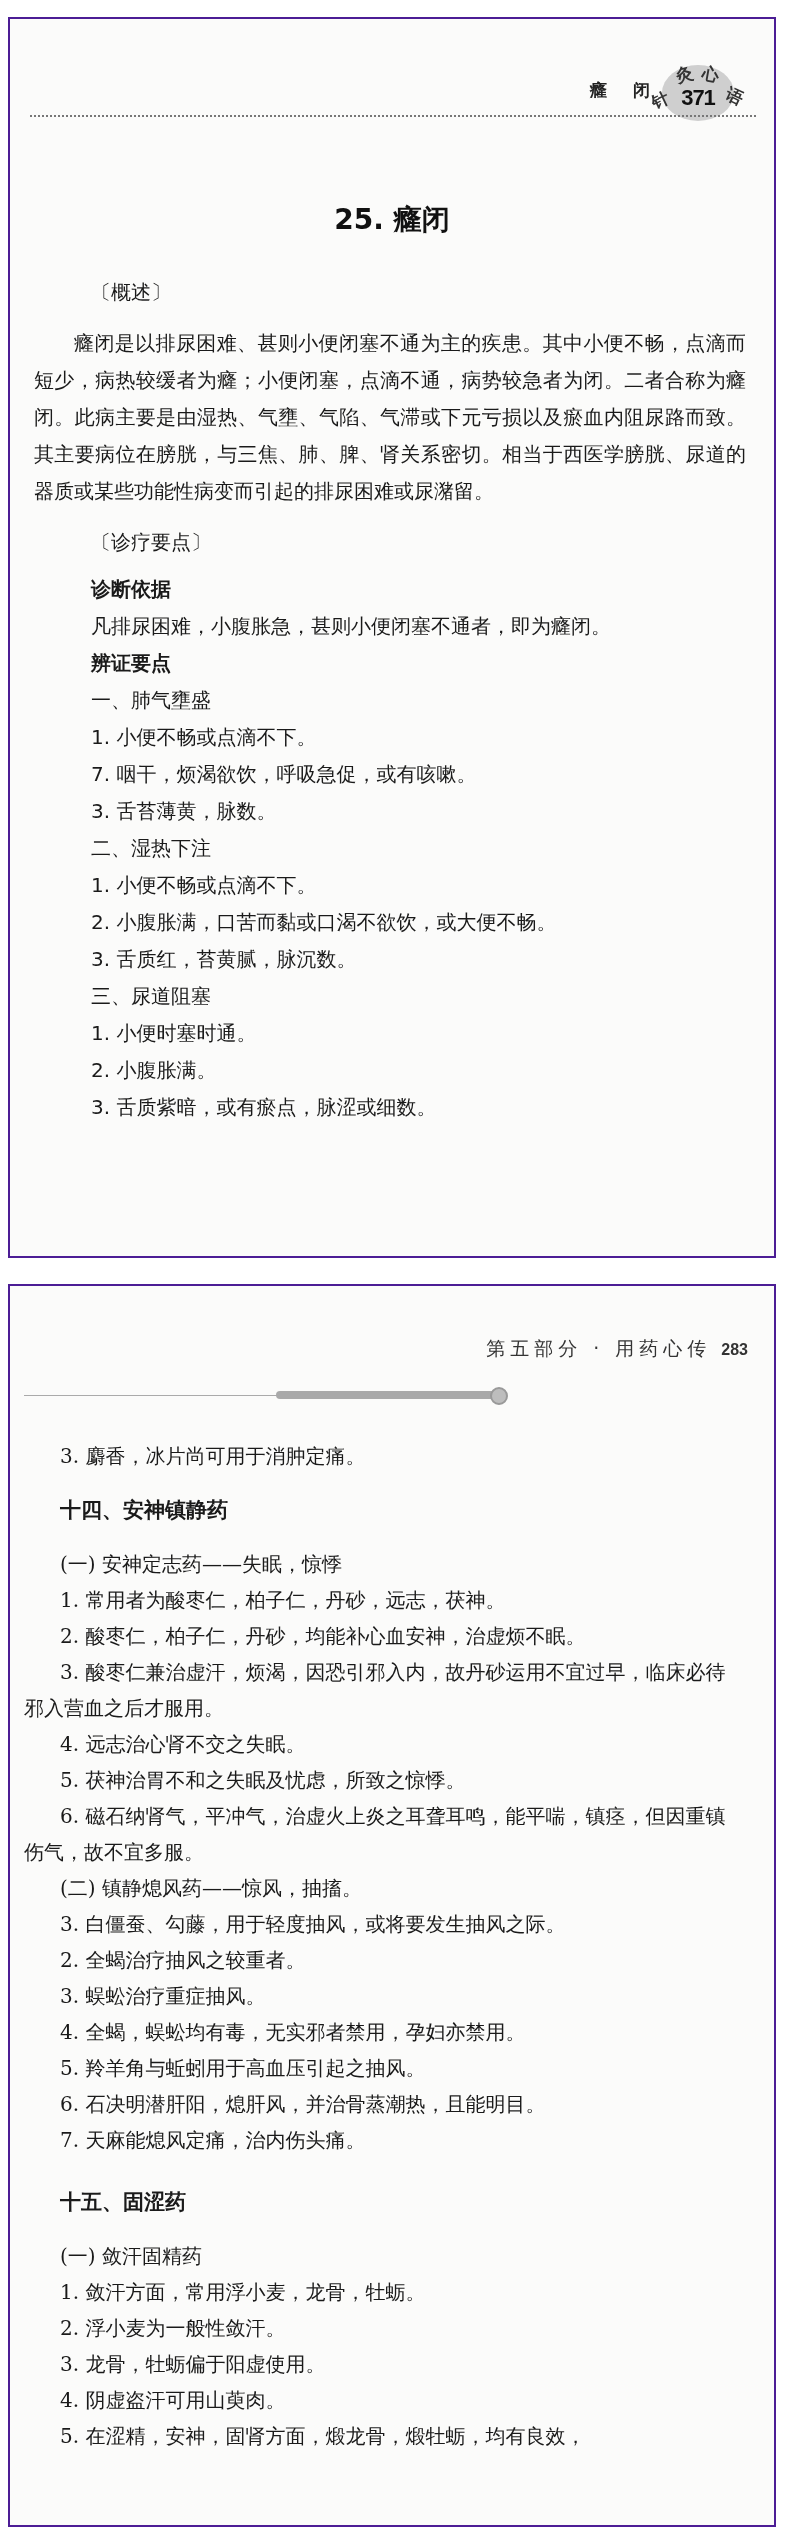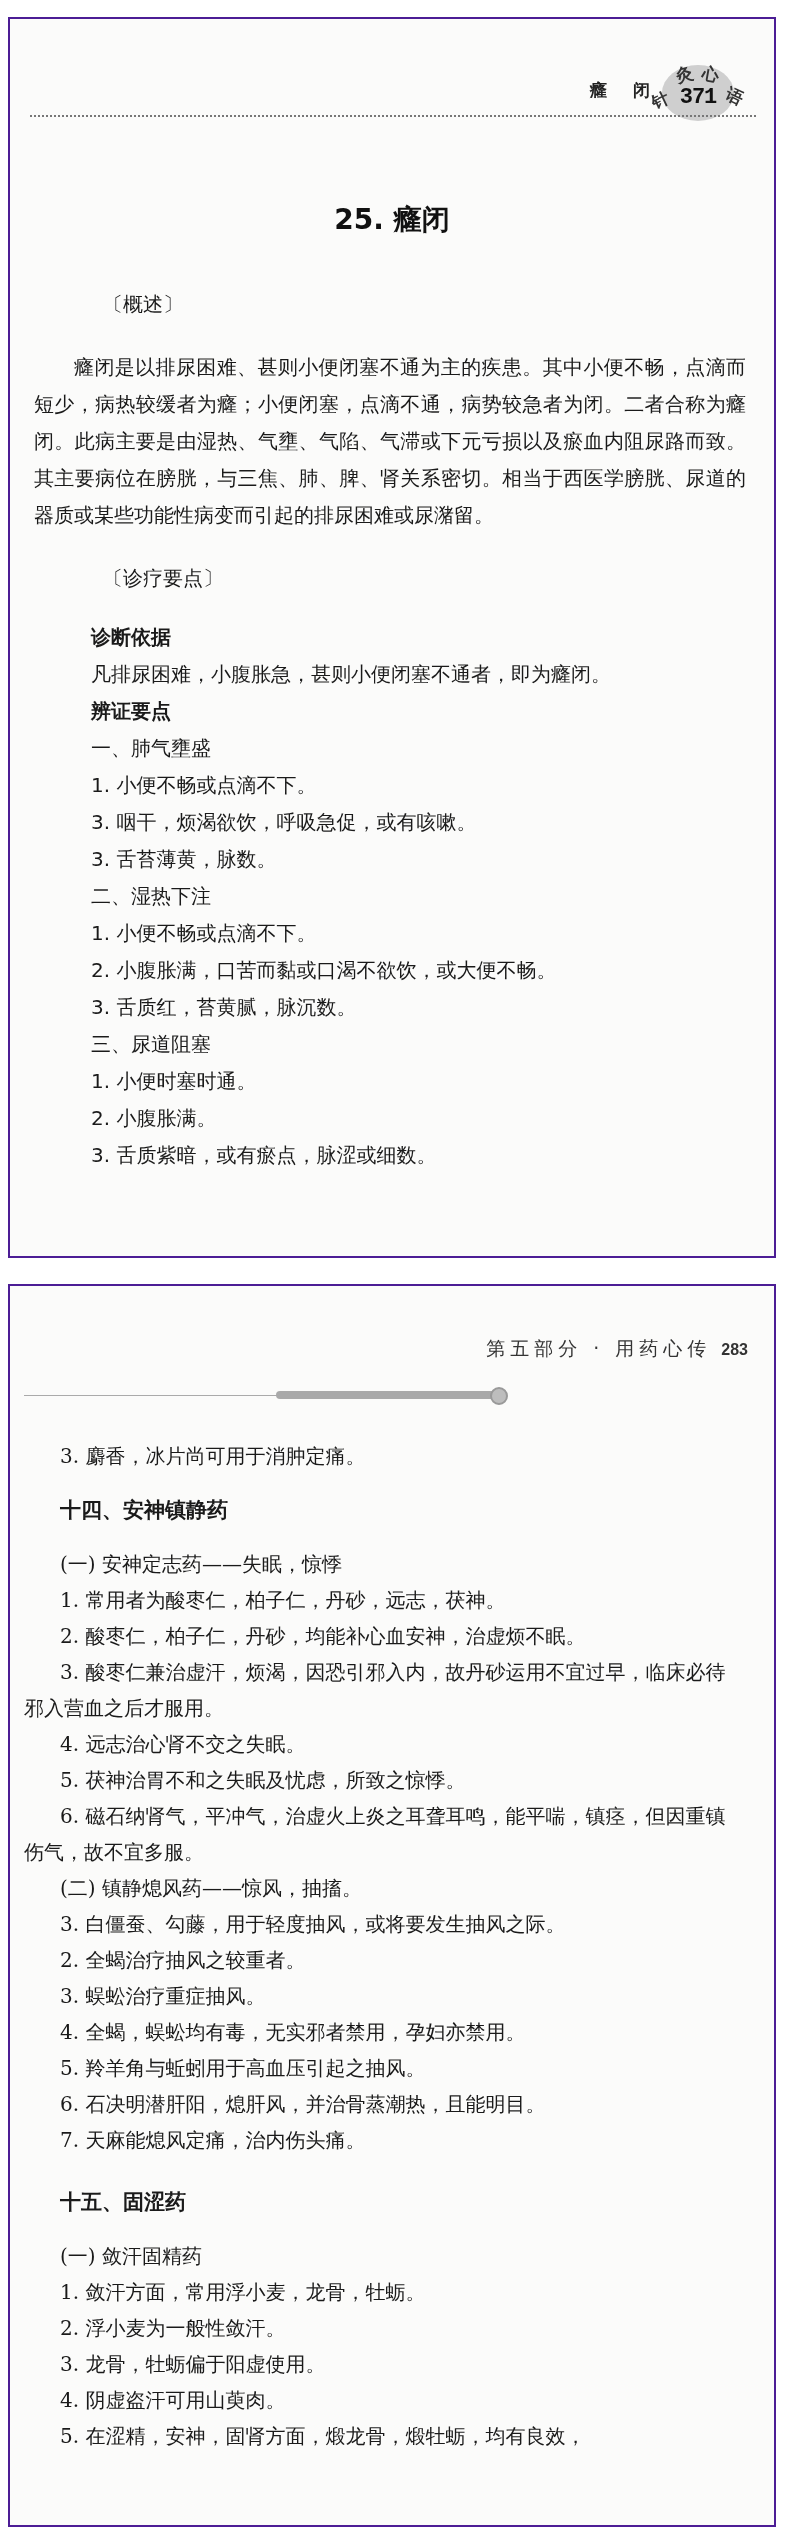--- a/index.html
+++ b/index.html
@@ -12,28 +12,28 @@
   #page1 { top: 17px; height: 1241px; }
   #page2 { top: 1284px; height: 1243px; }
 
   
   .p1-header { position: absolute; top: 42px; right: 18px; left: 20px; height: 60px; }
   .p1-running { position: absolute; right: 96px; top: 18px; font-size: 17px; letter-spacing: 10px; color: #222; font-weight: bold; }
   .badge {
     position: absolute; right: 12px; top: 2px; width: 92px; height: 58px;
   }
   .badge-oval { position: absolute; left: 10px; top: 2px; width: 72px; height: 56px; border-radius: 50%; background: #cfcfcf; }
-  .badge-num { position: absolute; left: 0; right: 0; top: 22px; text-align: center; font-family: Liberation Mono, monospace; font-weight: bold; font-size: 22px; color: #111; letter-spacing: -1px; }
+  .badge-num { position: absolute; left: 0; right: 0; top: 22px; text-align: center; font-family: Liberation Sans, sans-serif; font-weight: bold; font-size: 22px; color: #111; letter-spacing: -1px; }
   .badge-cal { position: absolute; font-size: 17px; font-weight: bold; color: #333; }
   .dotted-rule { position: absolute; left: 20px; right: 18px; top: 96px; border-top: 2px dotted #777; }
 
   .p1-title { position: absolute; top: 182px; left: 0; right: 0; text-align: center; font-size: 28px; font-weight: bold; color: #111; }
 
   .body1 { position: absolute; left: 24px; right: 28px; top: 255px; font-size: 20px; line-height: 37px; }
-  .bracket-h { padding-left: 57px; margin: 12px; font-size: 20px; }
+  .bracket-h { padding-left: 57px; margin: 0; font-size: 20px; }
   .para { margin: 0; text-indent: 2em; text-align: justify; }
   .block { padding-left: 57px; }
   .block p { margin: 0; }
   .bold { font-weight: bold; }
 
   
   .p2-running { position: absolute; top: 50px; right: 26px; font-size: 19px; letter-spacing: 5px; color: #333; }
   .p2-running .pg { font-family: "Liberation Sans", sans-serif; font-weight: bold; letter-spacing: 0; margin-left: 10px; font-size: 16px; }
   .p2-rule-thin { position: absolute; top: 109px; left: 14px; width: 260px; border-top: 1px solid #aaa; }
   .p2-rule-thick { position: absolute; top: 105px; left: 266px; width: 222px; height: 8px; background: #a9a9a9; border-radius: 4px; }
@@ -73,21 +73,21 @@
     <div style="height:14px"></div>
     <p class="bracket-h">〔诊疗要点〕</p>
     <div style="height:10px"></div>
     <div class="block">
       <p class="bold">诊断依据</p>
       <p>凡排尿困难，小腹胀急，甚则小便闭塞不通者，即为癃闭。</p>
       <p class="bold">辨证要点</p>
 
       <p>一、肺气壅盛</p>
       <p>1. 小便不畅或点滴不下。</p>
-      <p>3. 咽干，烦渴欲饮，呼吸急促，或有咳嗽。</p>
+      <p>7. 咽干，烦渴欲饮，呼吸急促，或有咳嗽。</p>
       <p>3. 舌苔薄黄，脉数。</p>
 
       <p>二、湿热下注</p>
       <p>1. 小便不畅或点滴不下。</p>
       <p>2. 小腹胀满，口苦而黏或口渴不欲饮，或大便不畅。</p>
       <p>3. 舌质红，苔黄腻，脉沉数。</p>
 
       <p>三、尿道阻塞</p>
       <p>1. 小便时塞时通。</p>
       <p>2. 小腹胀满。</p>

